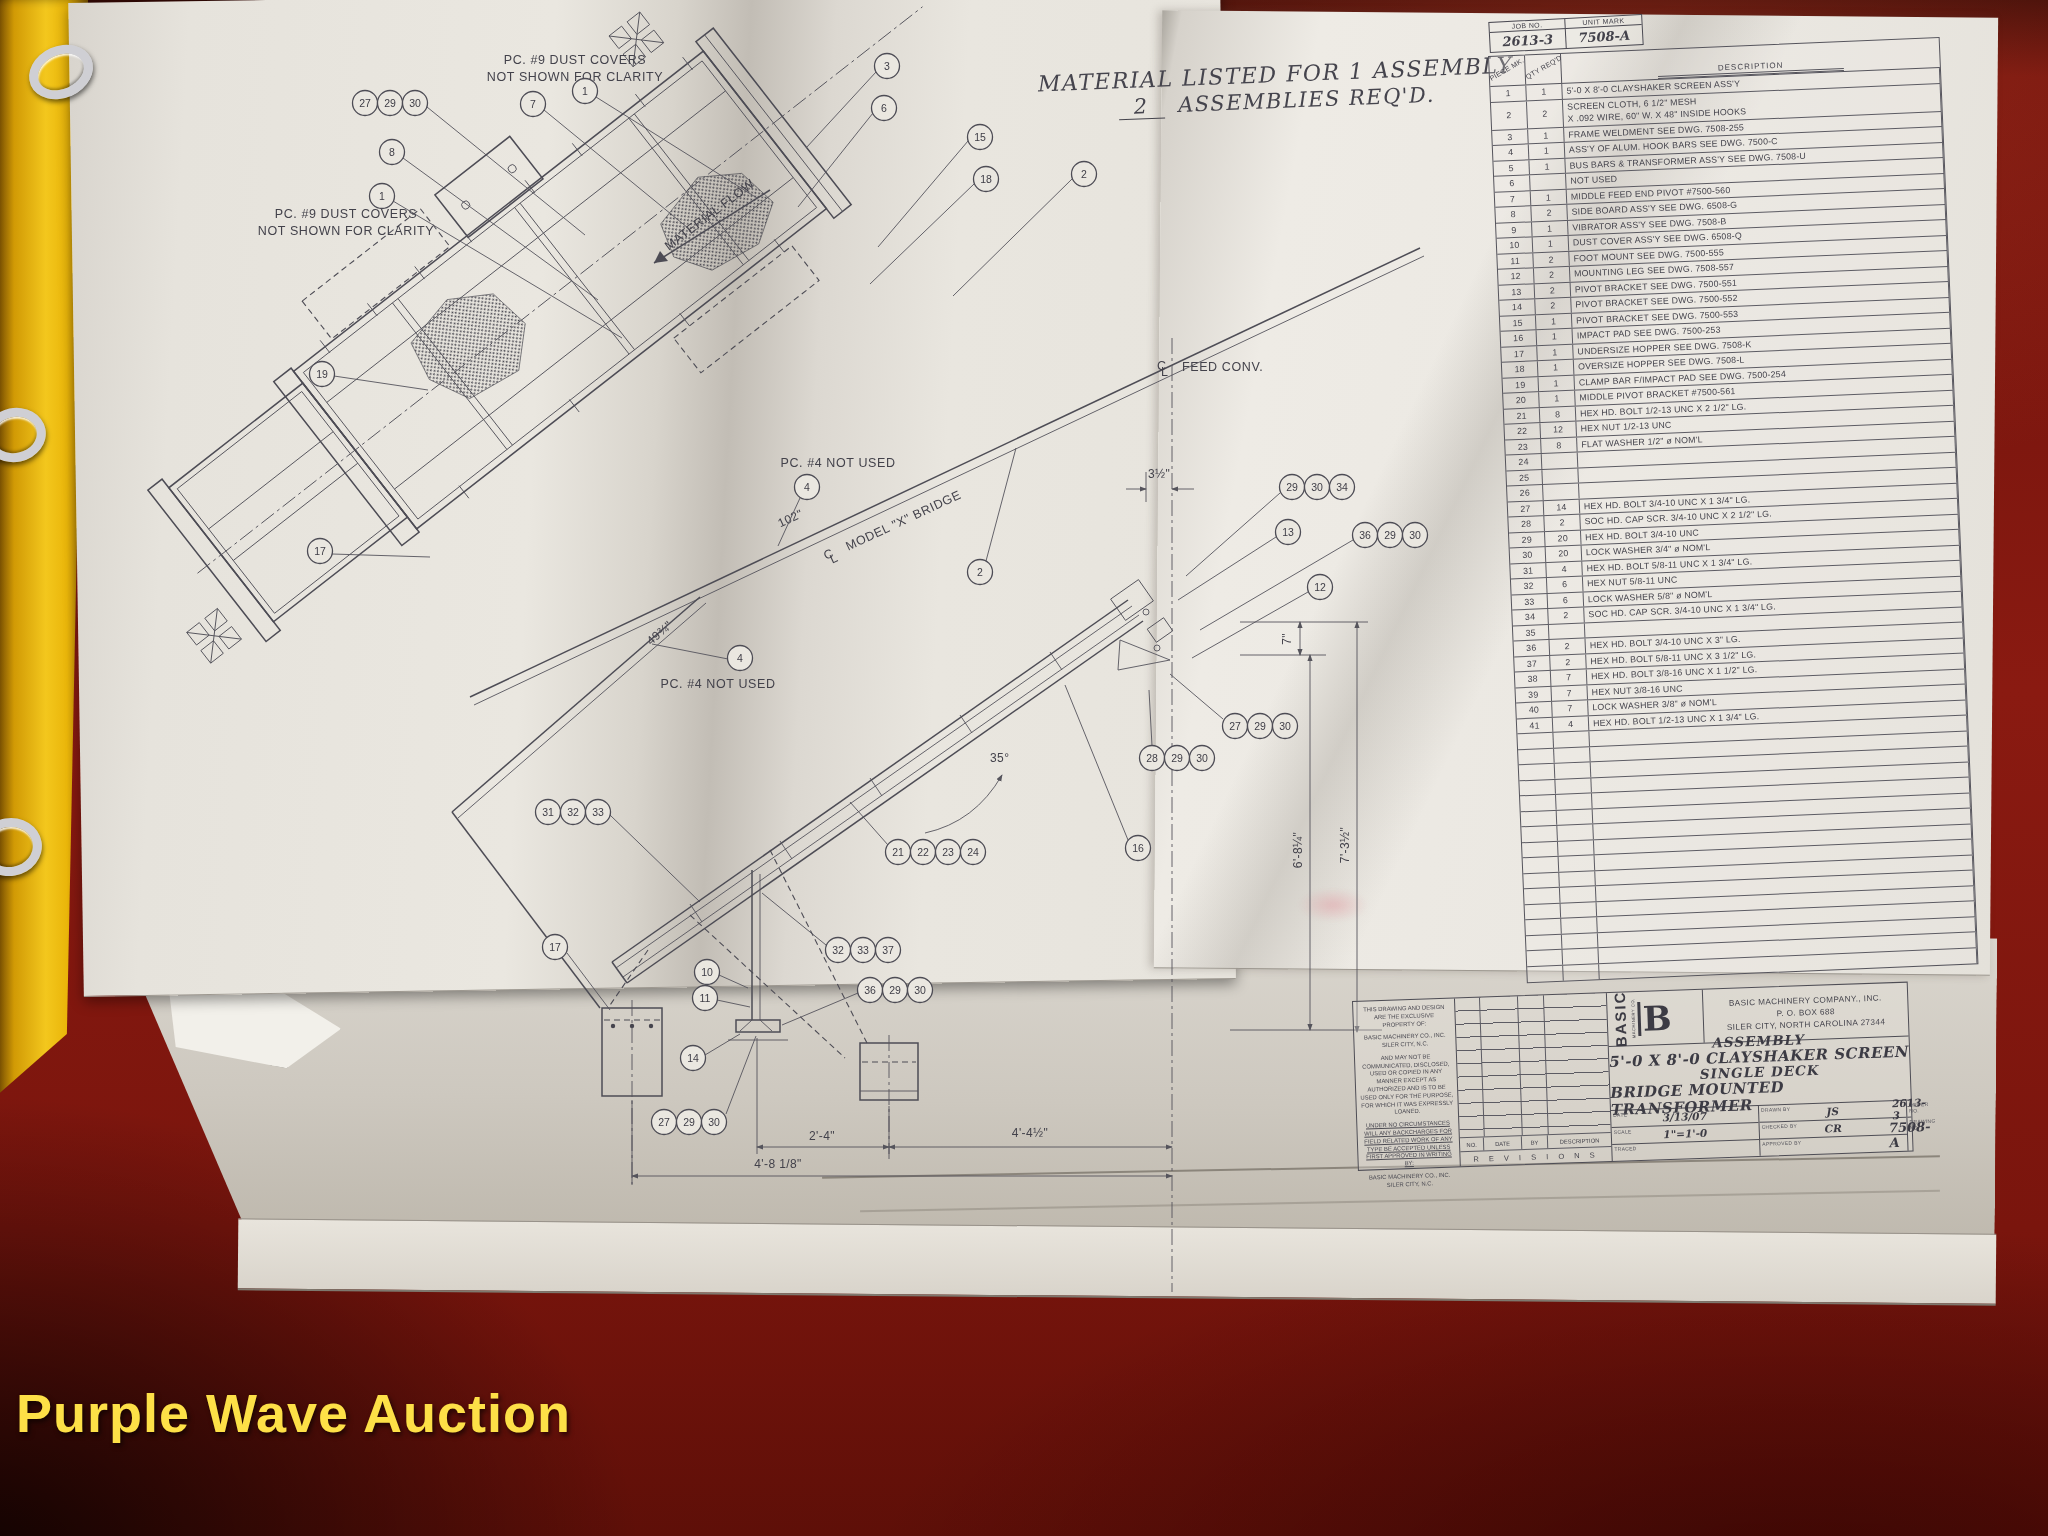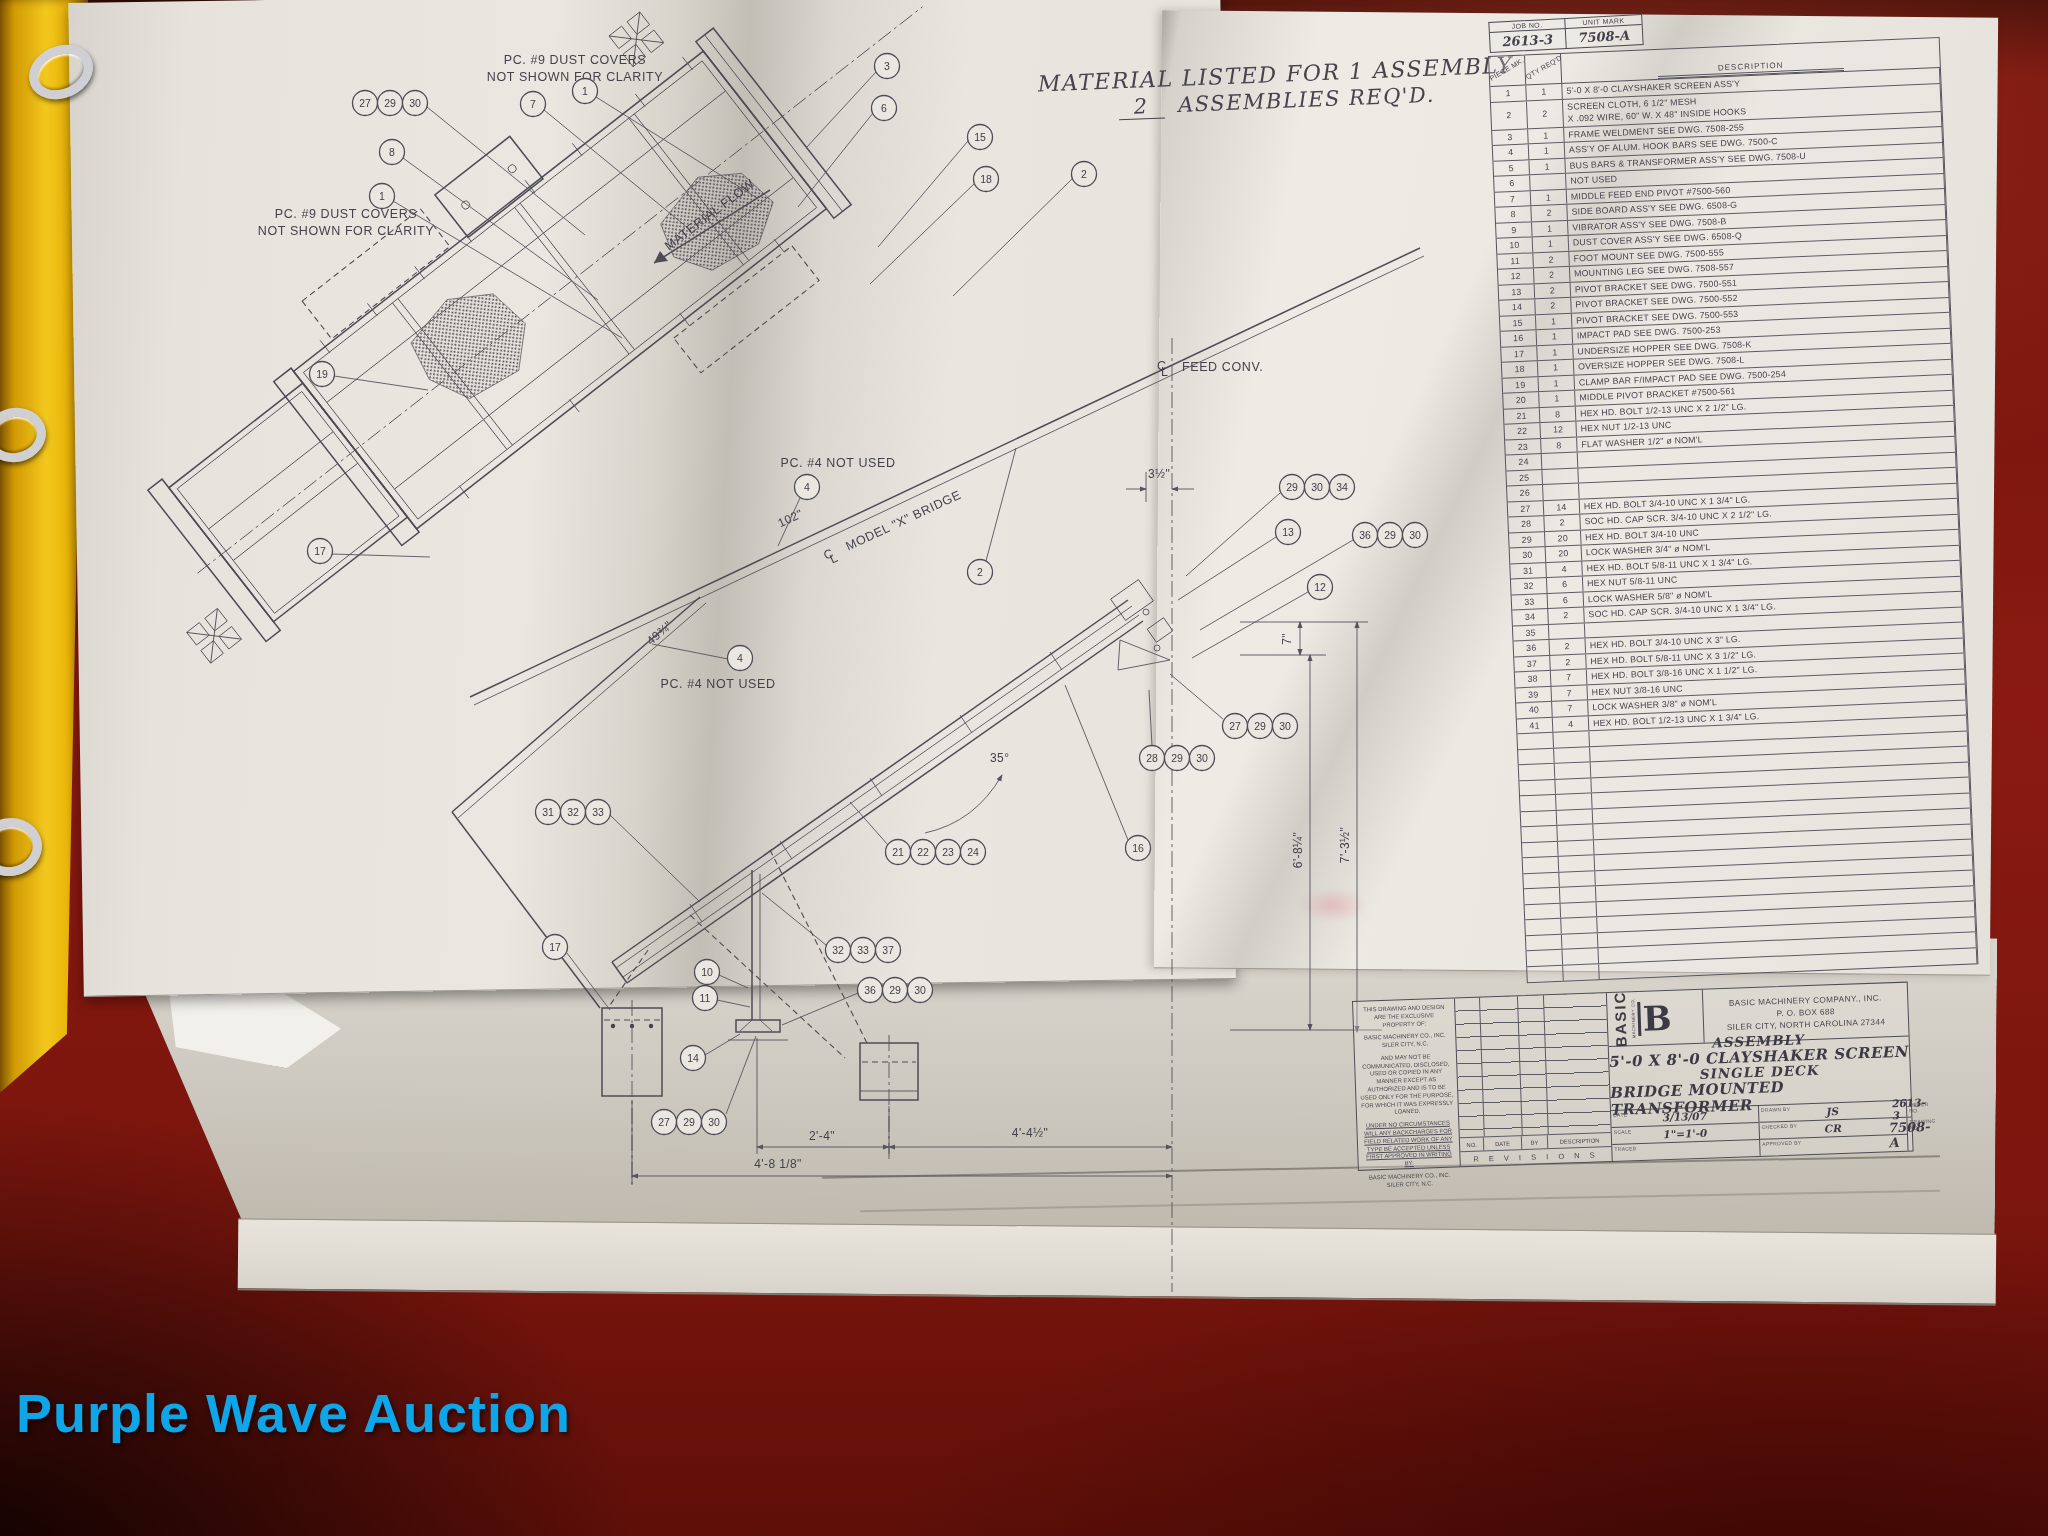--- a/index.html
+++ b/index.html
@@ -124,21 +124,21 @@
   #fc1,#fc2{width:148px;}
   #fc3{flex:1;}
   .fcell{position:relative;flex:1;border-bottom:1px solid #4e4d55;}
   .fcell:last-child{border-bottom:none;}
   .fcell .lab{position:absolute;left:2px;top:1px;font-size:5px;letter-spacing:.3px;color:#55545c;}
   .fcell .val{position:absolute;inset:0;display:flex;align-items:center;justify-content:center;
     font-family:"DejaVu Serif",serif;font-style:italic;font-weight:bold;font-size:10.5px;color:#3c3b44;}
   .fcell .big{font-size:13px;}
   
   #watermark{position:absolute;left:16px;top:1382px;font-size:54px;font-weight:bold;letter-spacing:1px;
-    color:#0ea5e9;text-shadow:2px 3px 5px rgba(0,0,0,.6);}
+    color:#fde047;text-shadow:2px 3px 5px rgba(0,0,0,.6);}
 </style>
 </head>
 <body data-name="photo-of-engineering-drawing">
 
 <div id="desk" data-name="desk-surface"></div>
 <div id="under1" data-name="paper-stack-under"></div>
 <div id="under2" data-name="paper-stack-bottom-edge"></div>
 <div id="scrap" data-name="torn-paper-scrap"></div>
 <div id="binder" data-name="binder-spine"></div>
 <div id="paper" data-name="drawing-sheet-left"></div>

